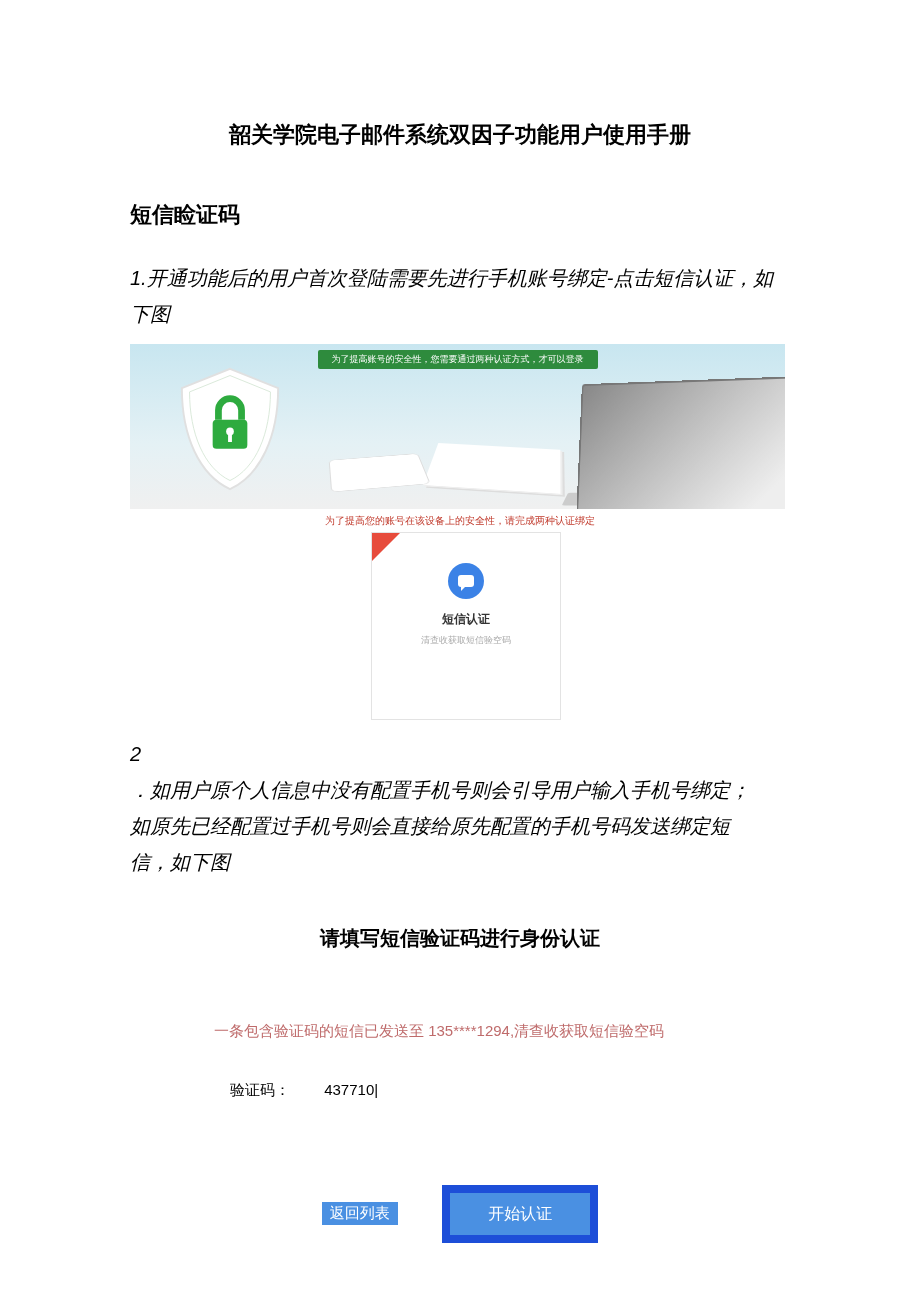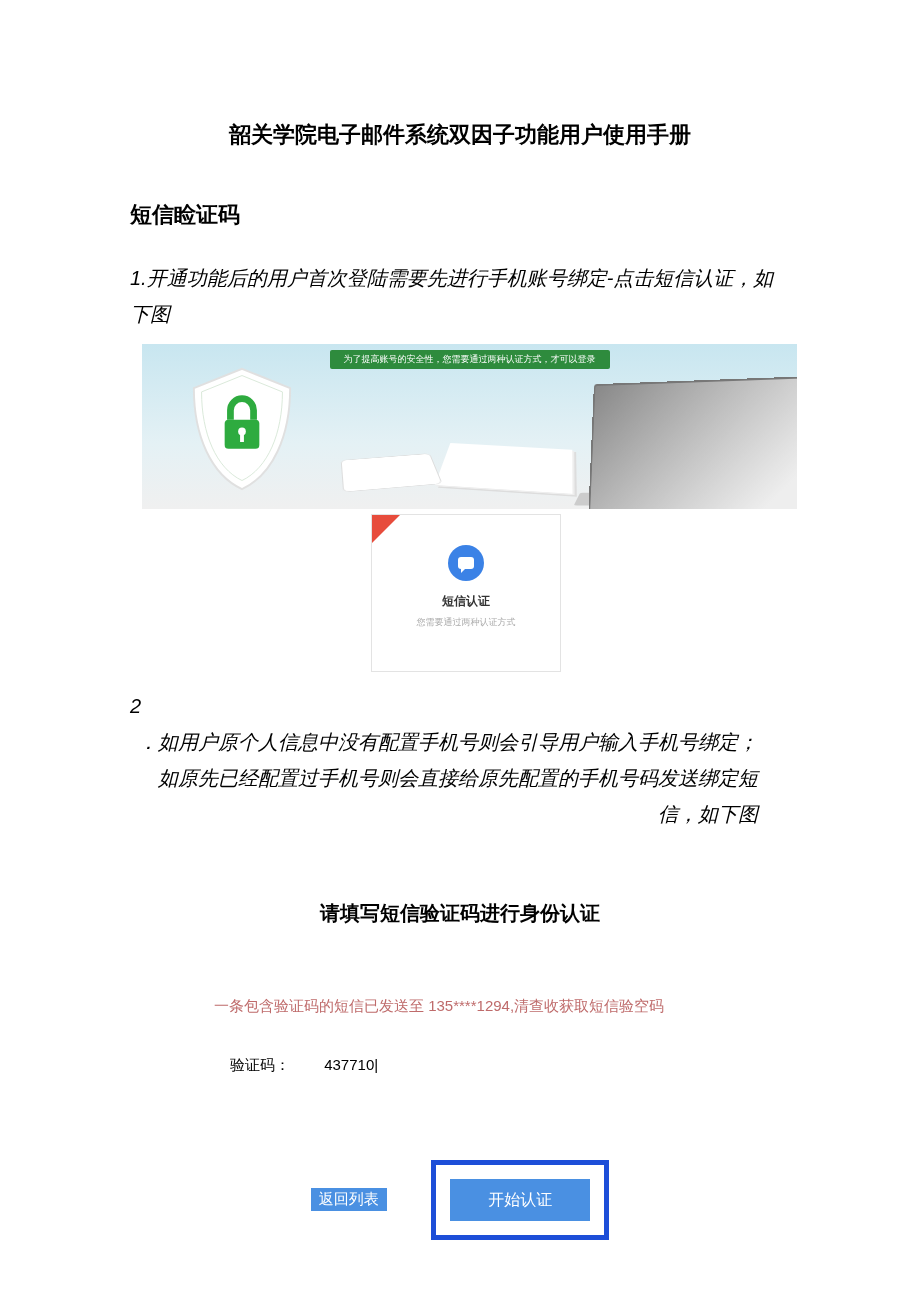--- a/index.html
+++ b/index.html
@@ -26,21 +26,21 @@
       font-size: 20px;
       line-height: 1.8;
       margin-bottom: 12px;
       font-style: italic;
     }
 
     
     .banner {
       width: 655px;
       height: 165px;
-      margin: 10px 0 5px 12px;
+      margin: 10px 0 5px 0;
       background: linear-gradient(to bottom, #c8e6f0 0%, #e4f1f5 60%, #f0f0f0 100%);
       position: relative;
       overflow: hidden;
     }
     .banner-greenbar {
       position: absolute;
       top: 6px;
       left: 50%;
       transform: translateX(-50%);
       background: #2e8b3d;
@@ -106,21 +106,21 @@
       margin-bottom: 12px;
     }
     .card-caption-red {
       font-size: 10px;
       color: #c0392b;
       margin-bottom: 4px;
     }
     .sms-card {
       display: inline-block;
       width: 190px;
-      height: 158px;
+      height: 188px;
       border: 1px solid #e3e3e3;
       background: #fff;
       position: relative;
       overflow: hidden;
       margin-left: 12px;
     }
     .corner-ribbon {
       position: absolute;
       top: 0; left: 0;
       width: 0; height: 0;
@@ -166,21 +166,21 @@
     .sms-card-desc {
       font-size: 9px;
       color: #aaa;
     }
 
     
     .verify-title {
       text-align: center;
       font-size: 20px;
       font-weight: bold;
-      margin: 68px 0 70px 0;
+      margin: 45px 0 70px 0;
     }
     .vform {
       margin-left: 70px;
     }
     .vform-label {
       font-size: 15px;
       margin-bottom: 22px;
     }
     .vform-notice {
       font-size: 15px;
@@ -203,22 +203,22 @@
       display: inline-block;
       background: #4a90e2;
       color: #fff;
       font-size: 15px;
       padding: 2px 8px;
       margin-right: 40px;
       cursor: pointer;
     }
     .btn-start-wrap {
       display: inline-block;
-      border: 5px solid #1d4ed8;
-      padding: 14px;
+      border: 8px solid #1d4ed8;
+      padding: 0;
       vertical-align: middle;
     }
     .btn-start {
       display: inline-block;
       width: 140px;
       height: 42px;
       line-height: 42px;
       background: #4a90e2;
       color: #fff;
       font-size: 16px;
@@ -227,21 +227,20 @@
     }
     .num-col {
       display: inline-block;
       width: 28px;
       vertical-align: top;
     }
     .li-body {
       display: inline-block;
       width: calc(100% - 32px);
       vertical-align: top;
-      text-align: right;
     }
   </style>
 </head>
 <body>
 
 <h1 class="doc-title">韶关学院电子邮件系统双因子功能用户使用手册</h1>
 
 <h2 class="section-heading">短信睑证码</h2>
 
 <p class="body-text">1.开通功能后的用户首次登陆需要先进行手机账号绑定-点击短信认证，如下图</p>
@@ -256,28 +255,29 @@
     <circle cx="60" cy="70" r="4" fill="#fff"></circle>
     <rect x="58" y="72" width="4" height="9" fill="#fff"></rect>
   </svg>
   <div class="banner-docs"></div>
   <div class="banner-phone"></div>
   <div class="banner-laptop-kbd"></div>
   <div class="banner-laptop"></div>
 </div>
 
 <div class="card-section">
+  <div class="card-caption-red">为了提高您的账号在该设备上的安全性，请完成两种认证绑定</div>
   <div class="sms-card">
     <div class="corner-ribbon"></div>
     <div class="sms-card-inner">
       <div class="sms-icon-circle">
         <div class="speech-bubble"></div>
       </div>
       <div class="sms-card-title">短信认证</div>
-      <div class="sms-card-desc">您需要通过两种认证方式</div>
+      <div class="sms-card-desc">清查收获取短信验空码</div>
     </div>
   </div>
 </div>
 
 <p class="body-text">
   <span class="num-col">2</span>
   <span class="li-body">．如用户原个人信息中没有配置手机号则会引导用户输入手机号绑定；如原先已经配置过手机号则会直接给原先配置的手机号码发送绑定短信，如下图</span>
 </p>
 
 <h3 class="verify-title">请填写短信验证码进行身份认证</h3>

